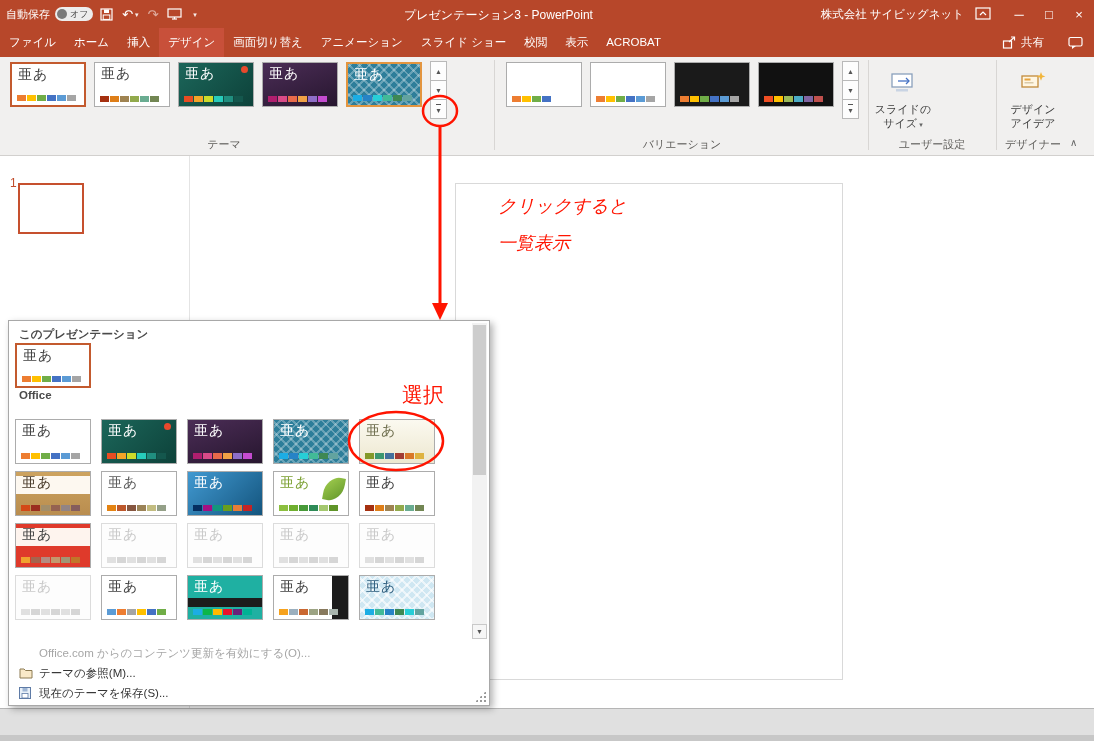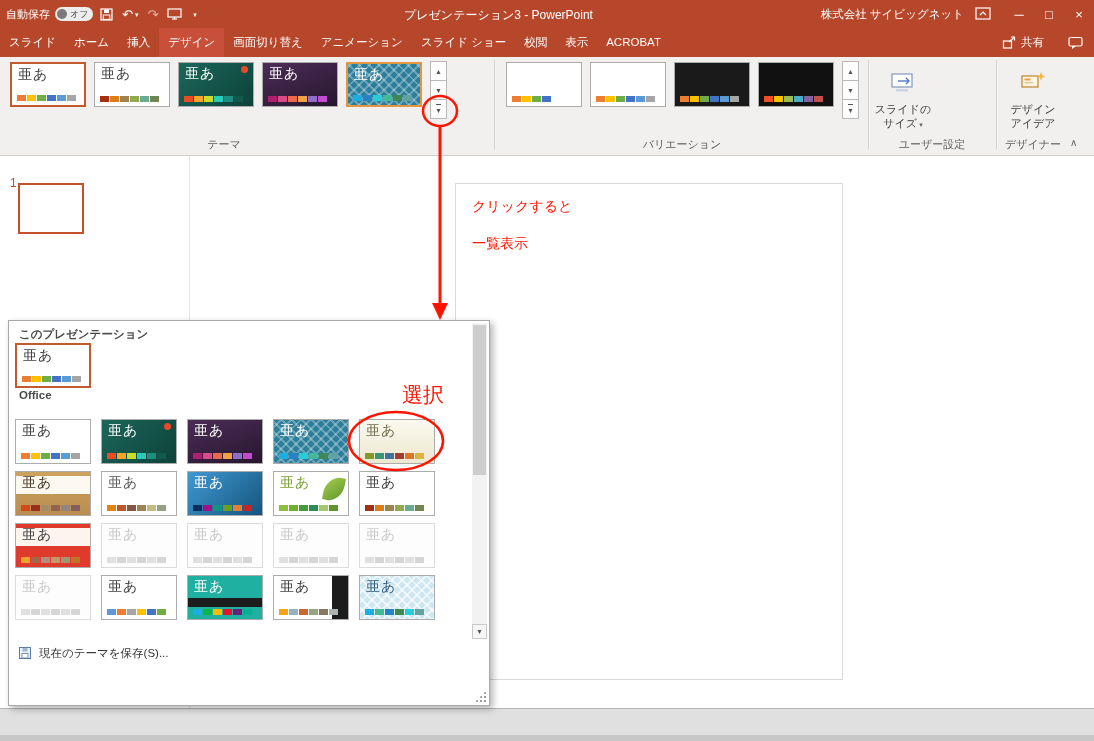--- a/index.html
+++ b/index.html
@@ -84,21 +84,21 @@
   .dd-scroll .sdown { position:absolute; left:0; bottom:0; width:15px; height:15px; background:#F6F6F6; border:1px solid #C9C9C9; display:flex; align-items:center; justify-content:center; font-size:7px; color:#555; cursor:pointer; }
   .dd-menu { position:absolute; left:0; top:322px; width:100%; }
   .dd-menu-item { height:20px; display:flex; align-items:center; padding-left:10px; font-size:11.5px; color:#333; cursor:pointer; }
   .dd-menu-item.disabled { color:#A6A6A6; cursor:default; }
   .mi-icon { width:20px; display:flex; align-items:center; }
   .dd-grip { position:absolute; right:3px; bottom:3px; width:11px; height:11px; background-image:radial-gradient(#9A9A9A 1px,transparent 1.2px); background-size:4px 4px; clip-path:polygon(100% 0,100% 100%,0 100%); }
 
   
   .ann-svg { position:absolute; left:0; top:0; z-index:60; pointer-events:none; }
   .ann-text { position:absolute; z-index:60; pointer-events:none; color:#FF1400; white-space:nowrap; }
-  .ann-click { left:472px; top:188px; font-size:14px; line-height:37px; }
+  .ann-click { left:498px; top:188px; font-size:18px; line-height:37px;font-style:italic; }
   .ann-select { left:402px; top:381px; font-size:21px; }
 </style>
 </head>
 <body>
 
 <div class="app">
 
   <div class="titlebar">
     <div class="autosave">
       <span>自動保存</span>
@@ -143,21 +143,21 @@
     </span>
     <span class="wincontrols">
       <span class="winbtn">─</span>
       <span class="winbtn">□</span>
       <span class="winbtn">×</span>
     </span>
   </div>
 
   <div class="tabrow">
       <div id="tabs" style="display:flex">
-        <div class="tab">スライド</div>
+        <div class="tab">ファイル</div>
         <div class="tab">ホーム</div>
         <div class="tab">挿入</div>
         <div class="tab active">デザイン</div>
         <div class="tab">画面切り替え</div>
         <div class="tab">アニメーション</div>
         <div class="tab">スライド ショー</div>
         <div class="tab">校閲</div>
         <div class="tab">表示</div>
         <div class="tab">ACROBAT</div>
       </div>
@@ -596,20 +596,32 @@
           </div>
         </div>
       </div>
     <div class="dd-scroll">
       <div class="sthumb"></div>
       <div class="sdown">
           <span>▼</span>
         </div>
     </div>
     <div class="dd-menu" id="dd-menu">
+        <div class="dd-menu-item disabled">
+          <span class="mi-icon"></span>
+          <span class="mi-label">Office.com からのコンテンツ更新を有効にする(O)...</span>
+        </div>
+        <div class="dd-menu-item">
+          <span class="mi-icon">
+            <svg width="14" height="12" viewBox="0 0 14 12">
+              <path d="M1 2 h4 l1.5 1.5 H13 V11 H1 Z" fill="#F9E9C8" stroke="#8C7B52"></path>
+            </svg>
+          </span>
+          <span class="mi-label">テーマの参照(M)...</span>
+        </div>
         <div class="dd-menu-item">
           <span class="mi-icon">
             <svg width="12" height="12" viewBox="0 0 12 12">
               <rect x="0.5" y="0.5" width="11" height="11" fill="#E8F0F8" stroke="#5E7BA6"></rect>
               <rect x="3" y="6.5" width="6" height="4.5" fill="#fff" stroke="#5E7BA6" stroke-width="0.8"></rect>
               <rect x="3.5" y="1" width="5" height="3.5" fill="#9FB6D4"></rect>
             </svg>
           </span>
           <span class="mi-label">現在のテーマを保存(S)...</span>
         </div>

